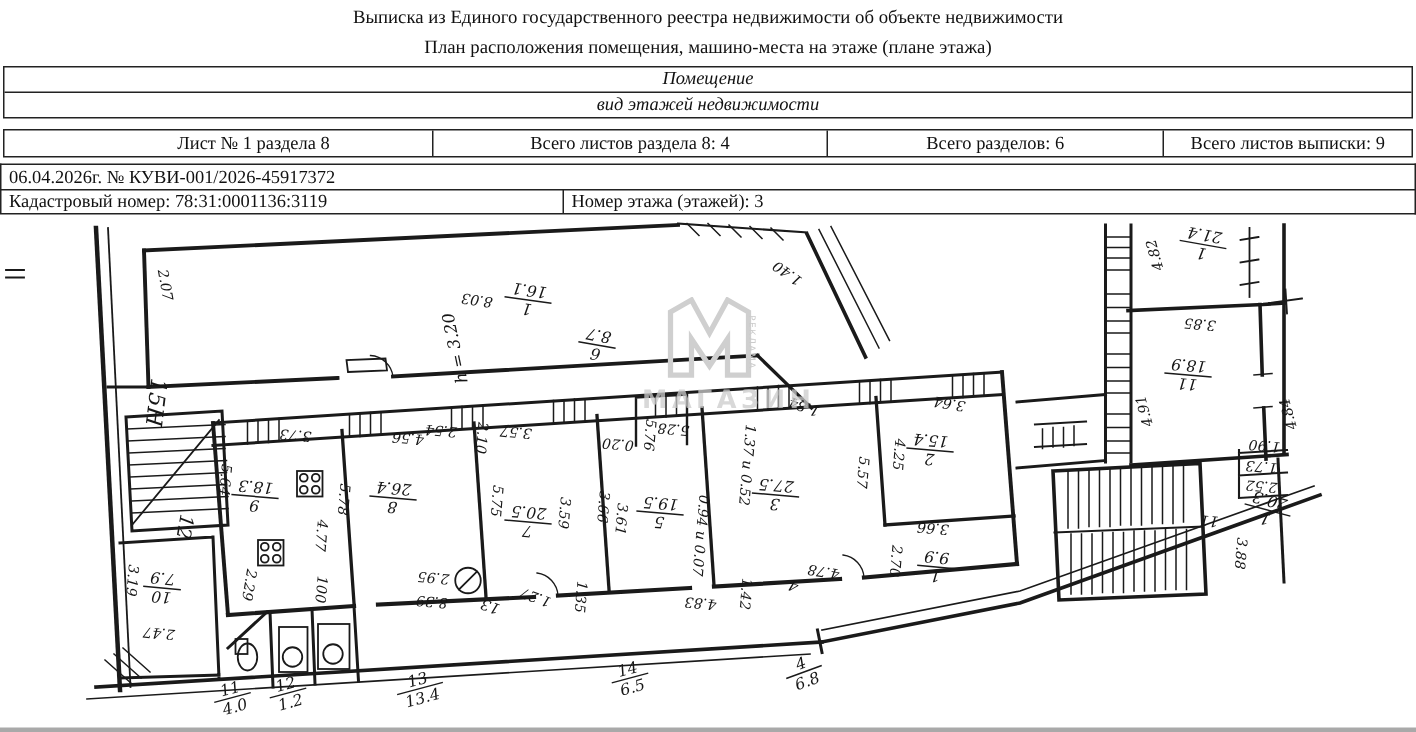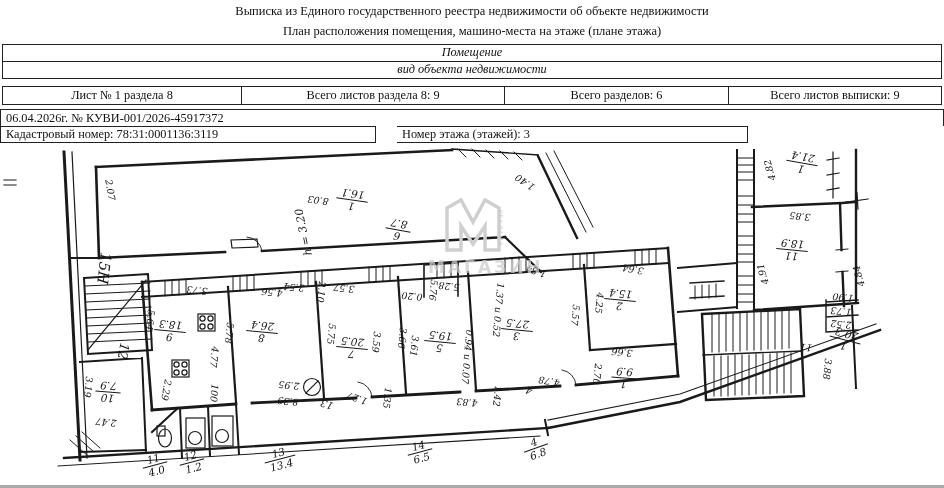--- a/index.html
+++ b/index.html
@@ -2,53 +2,53 @@
 <html><head>
 <meta charset="utf-8">
 <style>
   html,body{margin:0;padding:0;background:#fff;}
   #page{position:relative;width:944px;height:488px;background:#ffffff;overflow:hidden;
         font-family:"Liberation Serif", serif;color:#111;}
   .ctr{text-align:center;}
   .hline{position:absolute;left:0;width:944px;font-size:12.5px;line-height:14px;}
   .tbl{position:absolute;box-sizing:border-box;border:1.5px solid #222;}
   .row{box-sizing:border-box;font-size:12.3px;line-height:15px;}
-  .cellrow{position:absolute;display:flex;box-sizing:border-box;}
+  .cellrow{position:absolute;display:flex;box-sizing:border-box;padding-left:47px;}
   .cell{box-sizing:border-box;border-right:1.8px solid #222;font-size:12.3px;
         display:flex;align-items:center;justify-content:center;}
   .cell:last-child{border-right:none;}
   .lrow{position:absolute;box-sizing:border-box;border:1.4px solid #222;font-size:12.3px;
         display:flex;align-items:center;padding-left:5px;background:#fff;}
   #plan-wrap{position:absolute;left:0;top:145px;width:944px;height:341px;}
   svg text{font-family:"DejaVu Serif", serif;font-style:italic;fill:#161616;}
   .wm{position:absolute;color:#cbcbcb;font-family:"DejaVu Sans", sans-serif;pointer-events:none;}
   #botbar{position:absolute;left:0;top:485px;width:944px;height:3px;background:#a9a9a9;}
 </style>
 </head>
 <body>
 
 <div id="page">
 
   <div class="hline ctr" style="top:4px">Выписка из Единого государственного реестра недвижимости об объекте недвижимости</div>
   <div class="hline ctr" style="top:24px">План расположения помещения, машино-места на этаже (плане этажа)</div>
 
   <div class="tbl" style="left:2px;top:44px;width:940px;height:35px;font-style:italic;">
     <div class="row ctr" style="height:17px;border-bottom:1.4px solid #222;">Помещение</div>
-    <div class="row ctr" style="height:16px;">вид объекта недвижимости</div>
+    <div class="row ctr" style="height:16px;">вид этажей недвижимости</div>
   </div>
 
   <div class="cellrow" style="left:2px;top:86px;width:940px;height:19px;border:1.8px solid #222;">
     <div class="cell" style="width:239px">Лист № 1 раздела 8</div>
-    <div class="cell" style="width:263px">Всего листов раздела 8: 9</div>
+    <div class="cell" style="width:263px">Всего листов раздела 8: 4</div>
     <div class="cell" style="width:224px">Всего разделов: 6</div>
     <div class="cell" style="flex:1">Всего листов выписки: 9</div>
   </div>
 
   <div class="lrow" style="left:0px;top:109px;width:944px;height:17px;border-bottom:none;text-align:right;">06.04.2026г. № КУВИ-001/2026-45917372</div>
-  <div style="position:absolute;left:0;top:126px;width:748px;height:17px;display:flex;gap:21px;">
+  <div style="position:absolute;left:0;top:126px;width:944px;height:17px;display:flex;">
     <div class="lrow" style="position:relative;width:376px;height:17px;">Кадастровый номер: 78:31:0001136:3119</div>
     <div class="lrow" style="position:relative;flex:1;height:17px;border-left:none;">Номер этажа (этажей): 3</div>
   </div>
 
   <div id="plan-wrap">
     <svg id="plan-svg" width="944" height="341" viewBox="0 145 944 341">
       <g stroke="#1a1a1a" fill="none" stroke-linecap="square">
 
         <path d="M64,152 L80,460" stroke-width="3"></path>
         <path d="M72,152 L87,458" stroke-width="1.2"></path>

